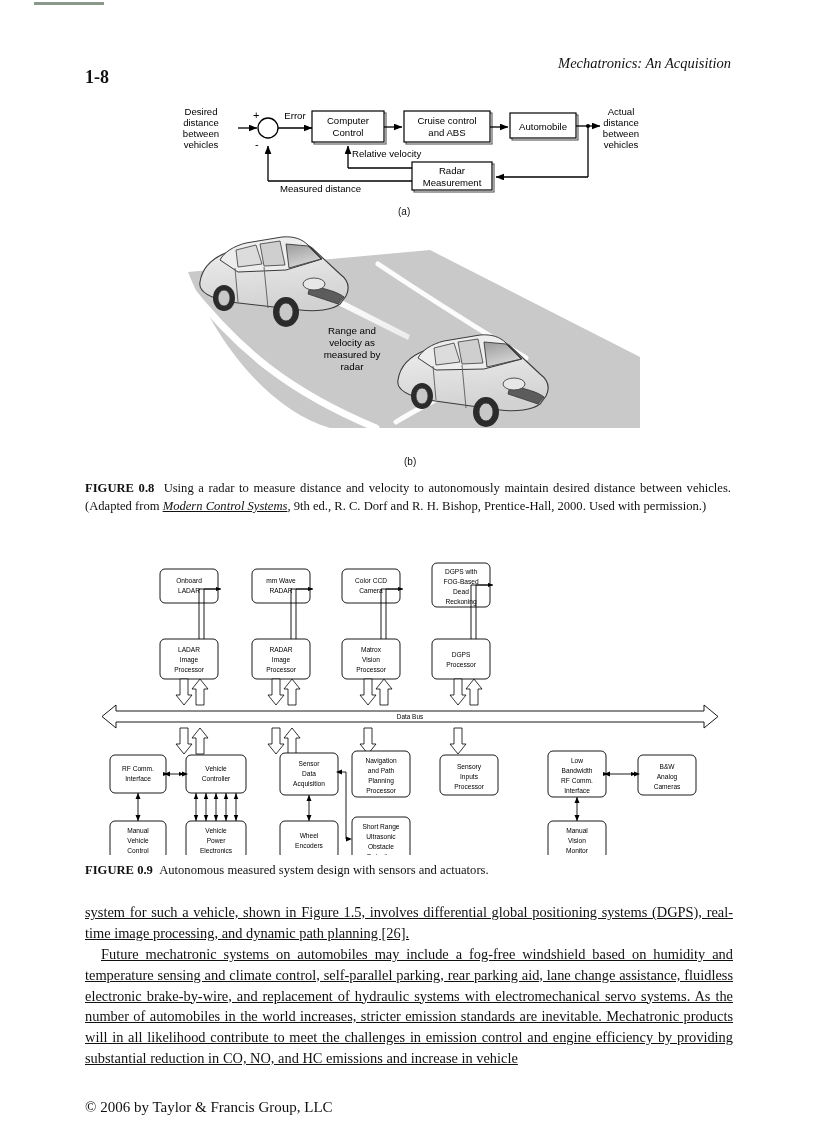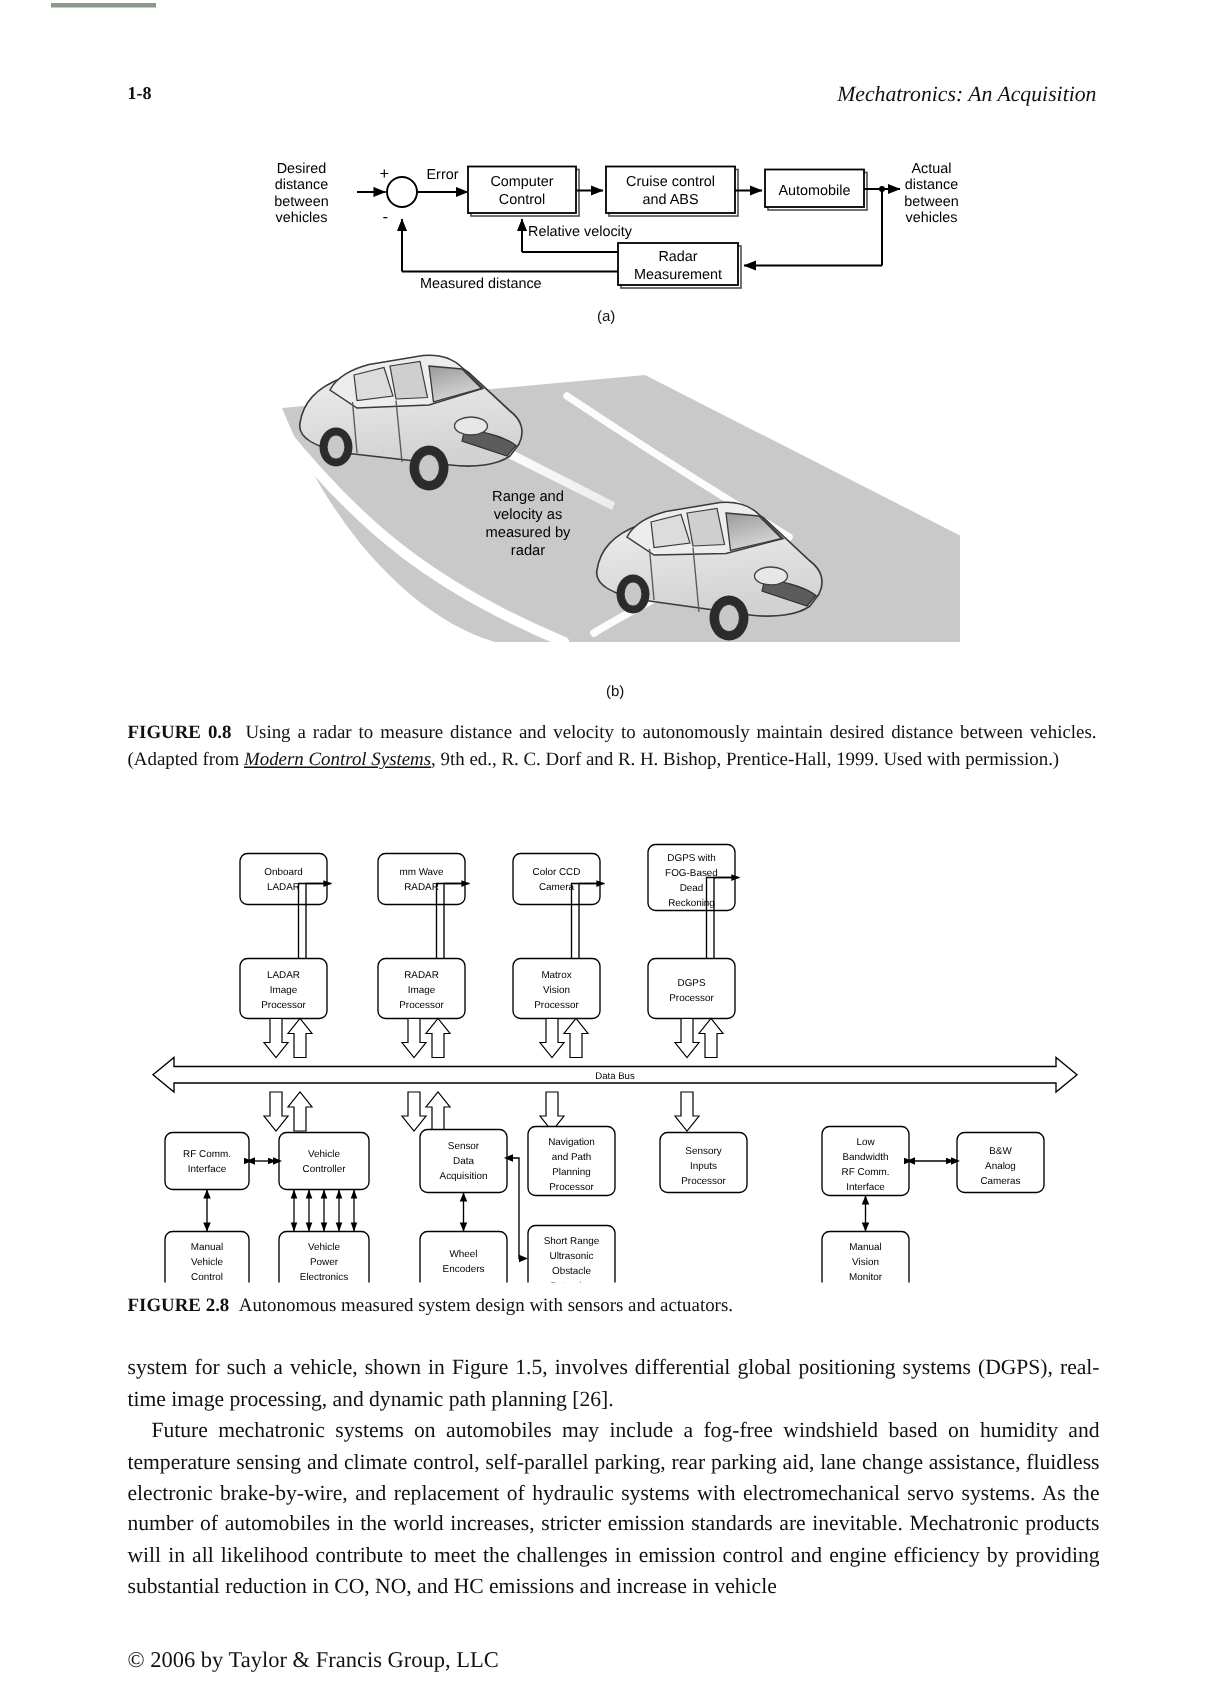--- a/index.html
+++ b/index.html
@@ -2,36 +2,36 @@
 <html><head>
 <meta charset="utf-8">
 <style>
   html,body{margin:0;padding:0;background:#ffffff;}
   body{width:816px;height:1123px;position:relative;overflow:hidden;
        font-family:"Liberation Serif", serif;color:#111;}
   .page{position:absolute;inset:0;}
 
   
   .hdr{position:absolute;left:85px;top:55px;width:646px;height:20px;}
-  .hdr .pg{position:absolute;left:0;top:0;font-size:12px;}
+  .hdr .pg{position:absolute;left:0;top:12px;font-size:18px;}
   .hdr .pg b{font-weight:bold;}
   .hdr .bk{position:absolute;right:0;top:0;font-style:italic;font-size:14.5px;}
 
   .scanline{position:absolute;left:34px;top:2px;width:70px;height:3px;
             background:#8a998a;}
 
   
   .fig{position:absolute;text-align:right;}
   .fig svg{display:block;}
 
   
   .cap{position:absolute;font-size:12.6px;line-height:1.42;text-align:justify;}
   .cap b{font-weight:bold;}
   .cap i{font-style:italic;text-decoration:underline;}
-  .body{position:absolute;font-size:14.4px;line-height:1.45;text-align:justify;}
+  .body{position:absolute;font-size:14.4px;line-height:1.45;text-align:justify;text-decoration:underline;}
   .body p{margin:0;}
   .body p.ind{text-indent:16px;}
   .foot{position:absolute;left:85px;top:1099px;font-size:15px;}
 
   .sublabel{position:absolute;font-family:"Liberation Sans",sans-serif;font-size:10px;}
 </style>
 </head>
 <body>
 
 <div class="page">
@@ -191,21 +191,21 @@
         <text x="172" y="102" text-anchor="middle">Range and</text>
         <text x="172" y="114" text-anchor="middle">velocity as</text>
         <text x="172" y="126" text-anchor="middle">measured by</text>
         <text x="172" y="138" text-anchor="middle">radar</text>
       </g>
     </svg>
   </div>
   <div class="sublabel" style="left:404px;top:456px;">(b)</div>
 
   <div class="cap" style="left:85px;top:480px;width:646px;">
-    <b>FIGURE 0.8</b>&nbsp;&nbsp;<span>Using a radar to measure distance and velocity to autonomously maintain desired distance between vehicles. (Adapted from </span><i>Modern Control Systems</i><span>, 9th ed., R. C. Dorf and R. H. Bishop, Prentice-Hall, 1999. Used with permission.)</span>
+    <b>FIGURE 0.8</b>&nbsp;&nbsp;<span>Using a radar to measure distance and velocity to autonomously maintain desired distance between vehicles. (Adapted from </span><i>Modern Control Systems</i><span>, 9th ed., R. C. Dorf and R. H. Bishop, Prentice-Hall, 2000. Used with permission.)</span>
   </div>
 
   <div class="fig" style="left:100px;top:555px;">
     <svg width="620" height="300" viewBox="0 0 620 300">
       <defs>
         <marker id="ah2" markerWidth="7" markerHeight="7" refX="6" refY="2.5" orient="auto">
           <path d="M0,0 L6.2,2.5 L0,5 z" fill="#000"></path>
         </marker>
         <marker id="ah2s" markerWidth="7" markerHeight="7" refX="6" refY="2.5" orient="auto">
           <path d="M0,0 L6.2,2.5 L0,5 z" fill="#000"></path>
@@ -426,21 +426,21 @@
         </g>
 
         <g stroke="#000" stroke-width="0.8" fill="none">
           <line x1="286" y1="150" x2="286" y2="173" opacity="0"></line>
         </g>
       </g>
     </svg>
   </div>
 
   <div class="cap" style="left:85px;top:862px;width:646px;">
-    <b>FIGURE 2.8</b>&nbsp;&nbsp;<span>Autonomous measured system design with sensors and actuators.</span>
+    <b>FIGURE 0.9</b>&nbsp;&nbsp;<span>Autonomous measured system design with sensors and actuators.</span>
   </div>
 
   <div class="body" style="left:85px;top:902px;width:648px;">
     <p>system for such a vehicle, shown in Figure 1.5, involves differential global positioning systems (DGPS), real-time image processing, and dynamic path planning [26].</p>
     <p class="ind">Future mechatronic systems on automobiles may include a fog-free windshield based on humidity and temperature sensing and climate control, self-parallel parking, rear parking aid, lane change assistance, fluidless electronic brake-by-wire, and replacement of hydraulic systems with electromechanical servo systems. As the number of automobiles in the world increases, stricter emission standards are inevitable. Mechatronic products will in all likelihood contribute to meet the challenges in emission control and engine efficiency by providing substantial reduction in CO, NO, and HC emissions and increase in vehicle</p>
   </div>
 
   <div class="foot">© 2006 by Taylor &amp; Francis Group, LLC</div>
 
 </div>

